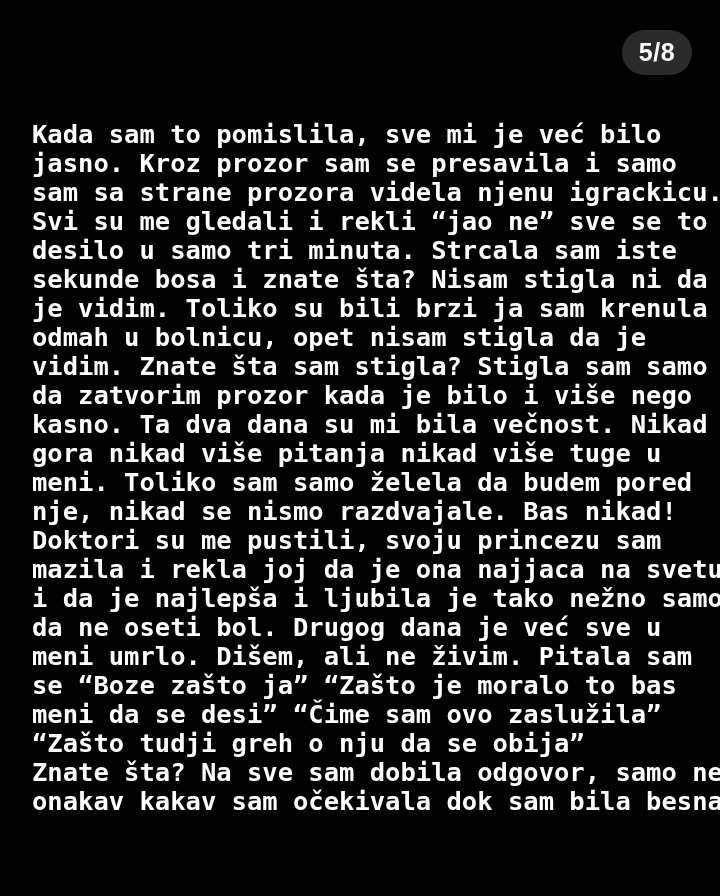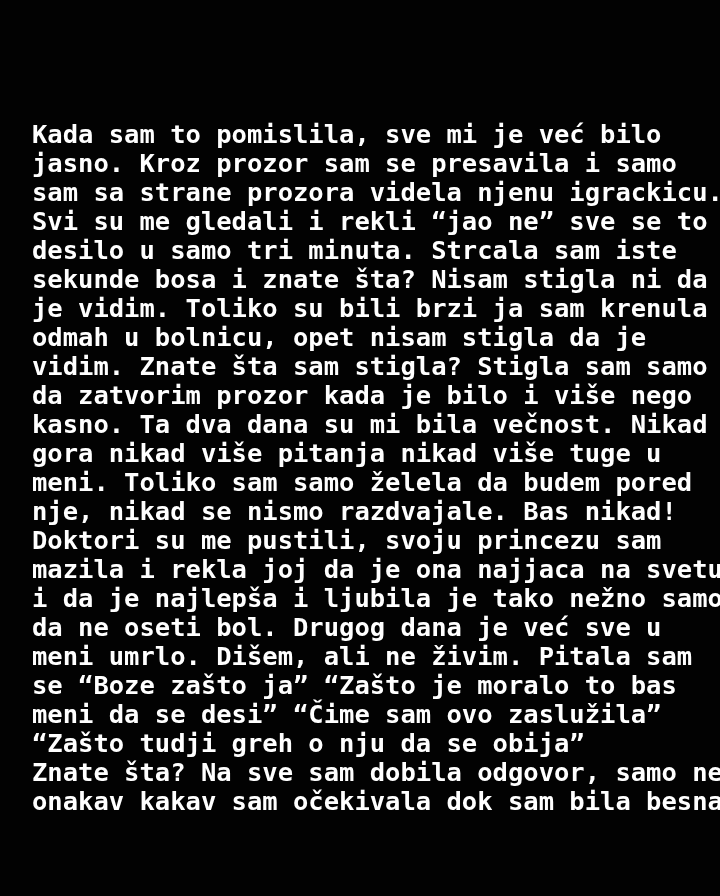--- a/index.html
+++ b/index.html
@@ -43,20 +43,23 @@
     line-height: 29px;
     white-space: pre-wrap;
     letter-spacing: 0;
     margin-left: 24px;
   }
 </style>
 </head>
 <body>
 
 <div class="screen">
+  <div class="page-badge">
+    <span>5/8</span>
+  </div>
   <div class="story-text">Kada sam to pomislila, sve mi je već bilo
 jasno. Kroz prozor sam se presavila i samo
 sam sa strane prozora videla njenu igrackicu.
 Svi su me gledali i rekli “jao ne” sve se to
 desilo u samo tri minuta. Strcala sam iste
 sekunde bosa i znate šta? Nisam stigla ni da
 je vidim. Toliko su bili brzi ja sam krenula
 odmah u bolnicu, opet nisam stigla da je
 vidim. Znate šta sam stigla? Stigla sam samo
 da zatvorim prozor kada je bilo i više nego

